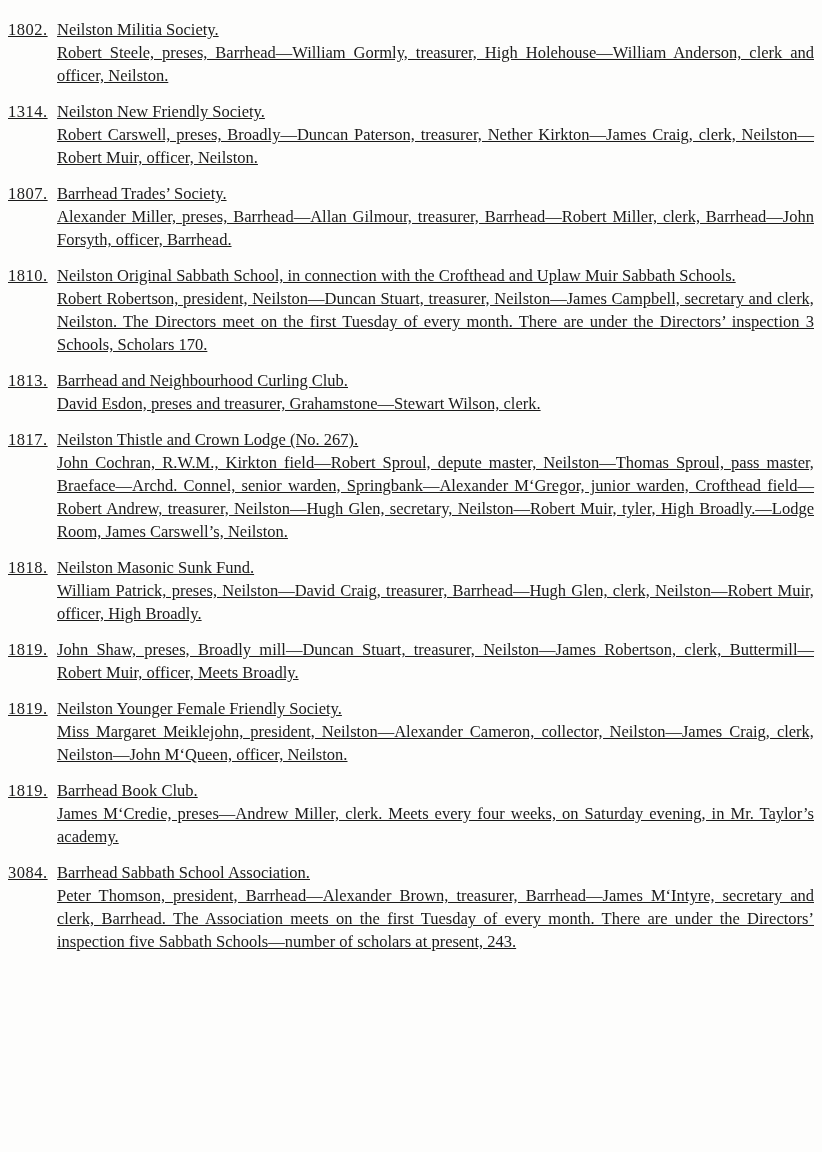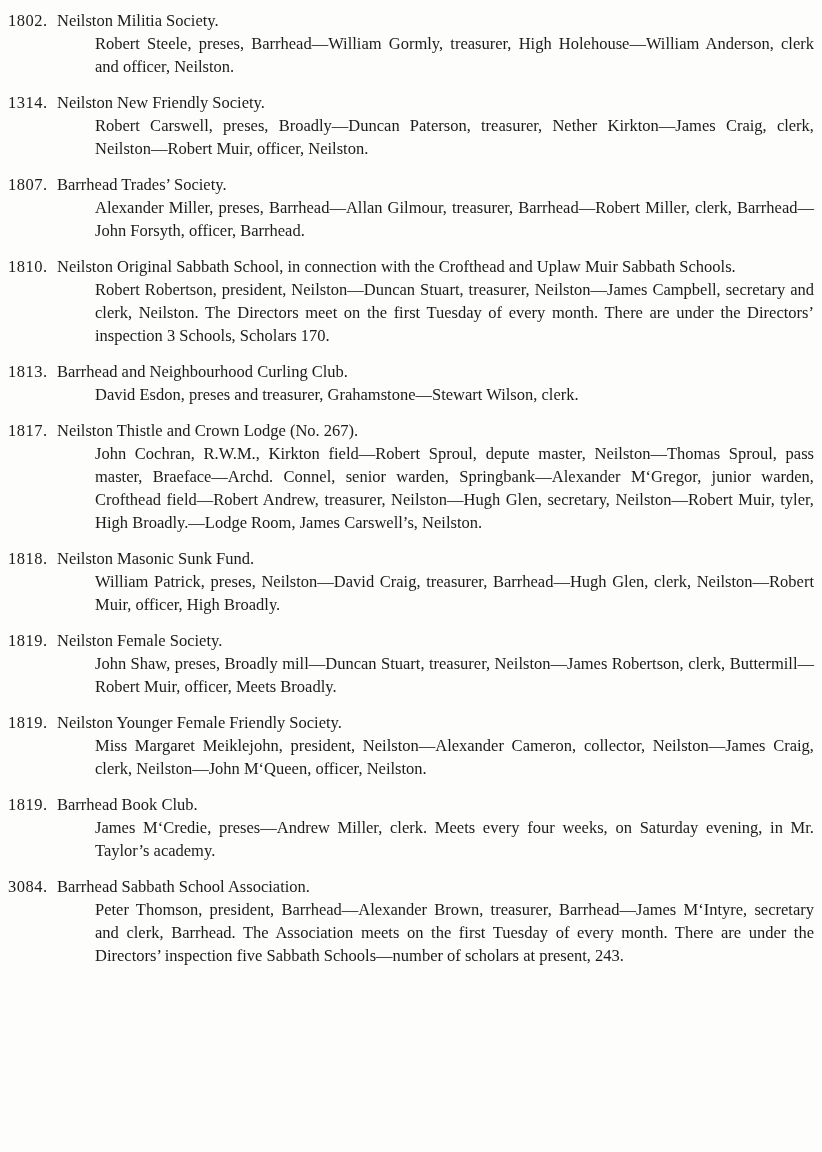--- a/index.html
+++ b/index.html
@@ -10,21 +10,22 @@
     width: 822px;
     min-height: 1152px;
     background: #fdfdfc;
     color: #1b1b1b;
     font-family: "Liberation Serif", "DejaVu Serif", serif;
     font-size: 16.5px;
     line-height: 23px;
     box-sizing: border-box;
   }
   .page {
-    padding: 9px 8px 6px 8px;
+    padding: 18px 8px 6px 8px;
+    text-decoration: underline;
   }
   .entry {
     display: grid;
     grid-template-columns: 49px 1fr;
     column-gap: 0;
     margin-bottom: 13px;
   }
   .entry:last-child {
     margin-bottom: 0;
   }
@@ -33,21 +34,20 @@
     letter-spacing: 0.5px;
   }
   .entry-content {
     min-width: 0;
   }
   .title {
     padding-left: 56px;
     text-indent: -56px;
   }
   .body-text {
-    margin-left: 38px;
     text-align: justify;
     text-justify: inter-word;
   }
 </style>
 </head>
 <body>
 
 <div class="page">
 
   <div class="entry">
@@ -103,21 +103,20 @@
     <span class="year">1818.</span>
     <div class="entry-content">
       <div class="title">Neilston Masonic Sunk Fund.</div>
       <div class="body-text">William Patrick, preses, Neilston—David Craig, treasurer, Barrhead—Hugh Glen, clerk, Neilston—Robert Muir, officer, High Broadly.</div>
     </div>
   </div>
 
   <div class="entry">
     <span class="year">1819.</span>
     <div class="entry-content">
-      <div class="title">Neilston Female Society.</div>
       <div class="body-text">John Shaw, preses, Broadly mill—Duncan Stuart, treasurer, Neilston—James Robertson, clerk, Buttermill—Robert Muir, officer, Meets Broadly.</div>
     </div>
   </div>
 
   <div class="entry">
     <span class="year">1819.</span>
     <div class="entry-content">
       <div class="title">Neilston Younger Female Friendly Society.</div>
       <div class="body-text">Miss Margaret Meiklejohn, president, Neilston—Alexander Cameron, collector, Neilston—James Craig, clerk, Neilston—John M‘Queen, officer, Neilston.</div>
     </div>

